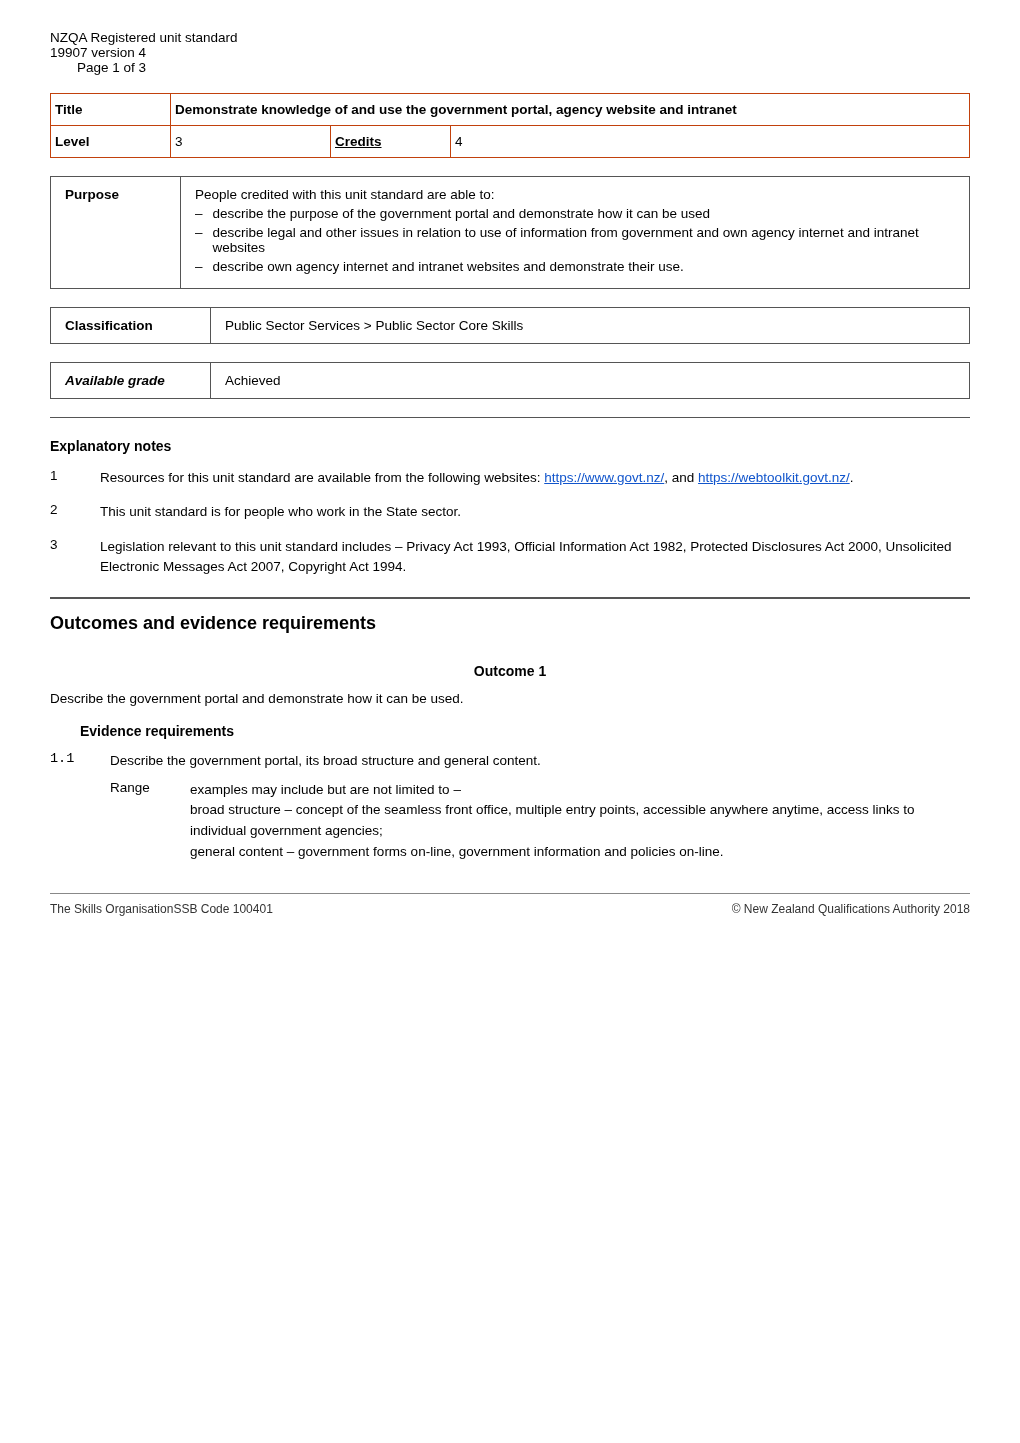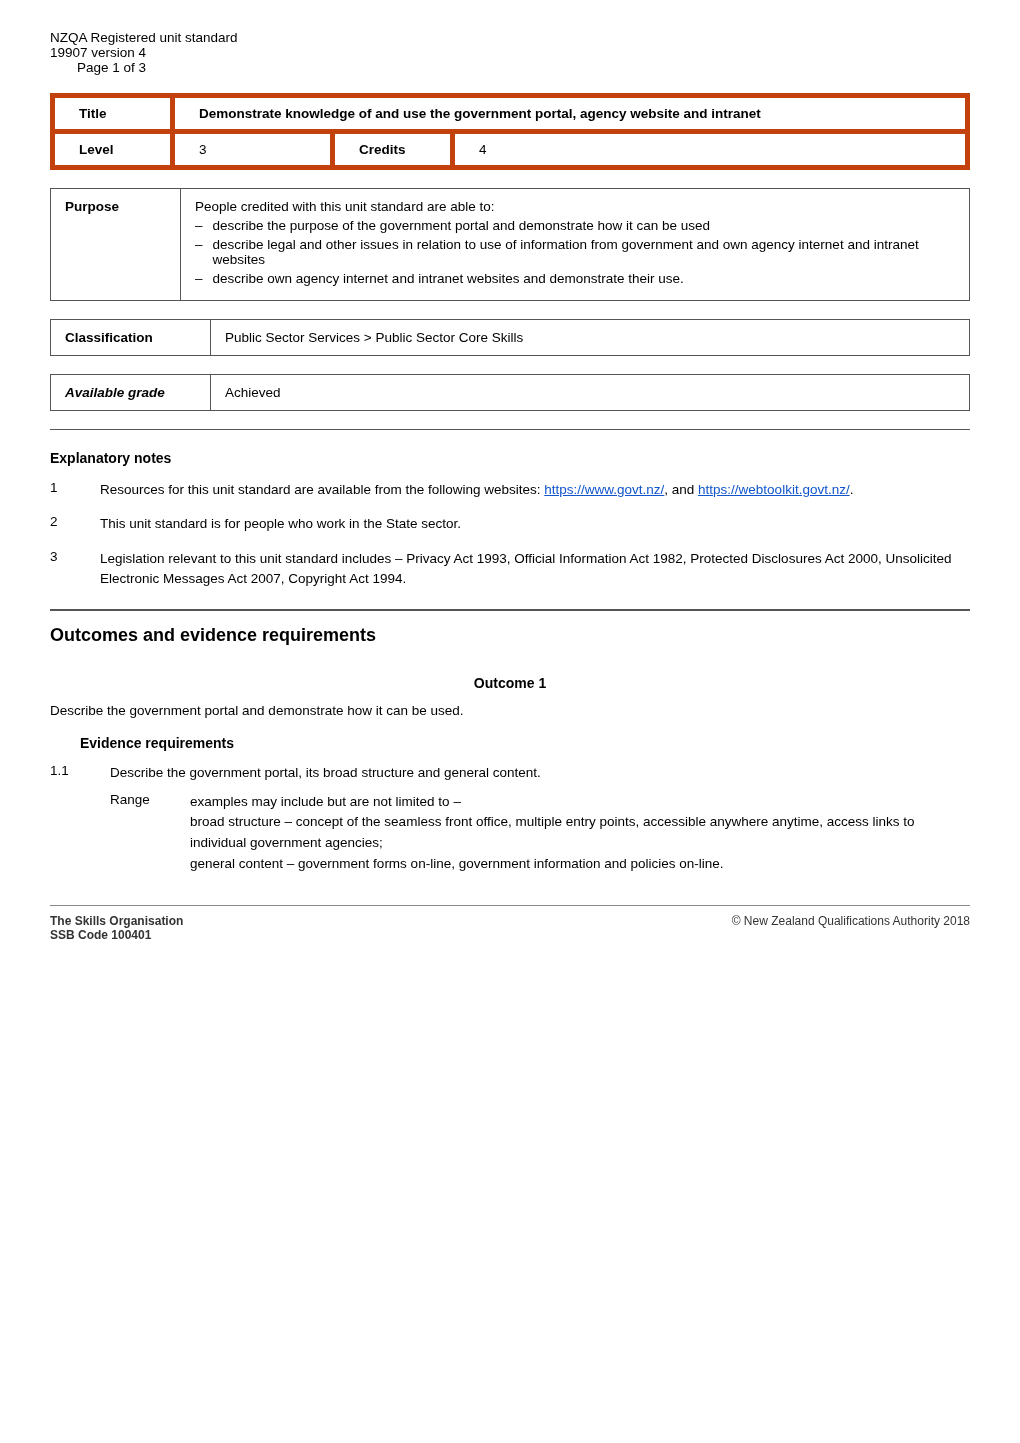--- a/index.html
+++ b/index.html
@@ -28,22 +28,22 @@
     }
 
     
     .info-table {
       width: 100%;
       border-collapse: collapse;
       margin-bottom: 18px;
       border: 1px solid #555;
     }
     .info-table td {
-      border: 5px solid #c2410c;
-      padding: 8px 24px;
+      border: 1px solid #c2410c;
+      padding: 8px 4px;
       vertical-align: top;
     }
     .info-table .label-cell {
       font-weight: bold;
       white-space: nowrap;
       width: 120px;
     }
 
     
     .purpose-table {
@@ -177,20 +177,21 @@
     }
 
     .evidence-item {
       display: flex;
       margin-bottom: 16px;
       align-items: flex-start;
     }
     .evidence-num {
       width: 60px;
       flex-shrink: 0;
+      font-family: Liberation Mono, monospace;
     }
     .evidence-content {
       flex: 1;
     }
     .evidence-desc {
       font-size: 13.5px;
       margin-bottom: 8px;
       line-height: 1.5;
     }
     .range-block {
@@ -212,22 +213,21 @@
       border-top: 1px solid #888;
       margin-top: 30px;
       padding-top: 8px;
       display: flex;
       justify-content: space-between;
       font-size: 12px;
       color: #333;
     }
     .footer-left {
       display: flex;
-      flex-direction: column;
-      font-weight: bold;
+      flex-direction: row;
     }
   </style>
 </head>
 <body>
 
 <div class="header-row">
   <div class="header-left">
     <span>NZQA Registered unit standard</span>
   </div>
   <div class="header-right">
@@ -238,21 +238,21 @@
 
 <table class="info-table">
   <tbody>
       <tr>
     <td class="label-cell">Title</td>
     <td colspan="3" style="font-weight:bold;">Demonstrate knowledge of and use the government portal, agency website and intranet</td>
   </tr>
   <tr>
     <td class="label-cell" style="font-weight:bold;">Level</td>
     <td style="width:160px;">3</td>
-    <td style="font-weight:bold; width:120px;">Credits</td>
+    <td style="font-weight:bold; width:120px;text-decoration:underline;">Credits</td>
     <td>4</td>
   </tr>
 </tbody>
   </table>
 
 <table class="purpose-table">
   <tbody>
       <tr>
     <td class="label-cell" style="font-weight:bold;">Purpose</td>
     <td>

